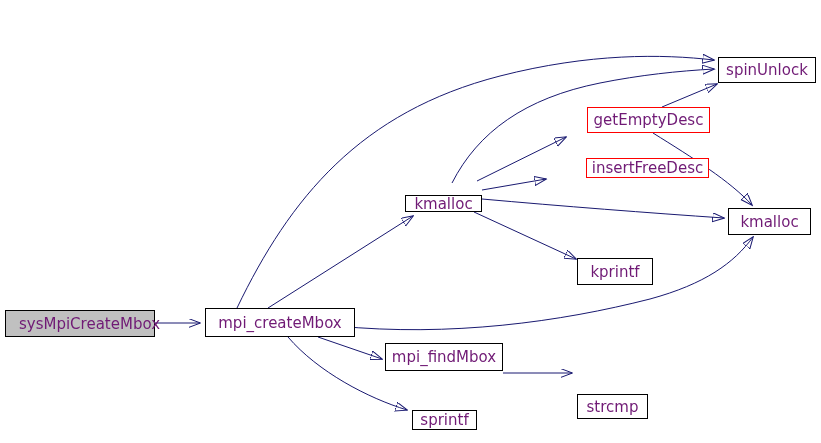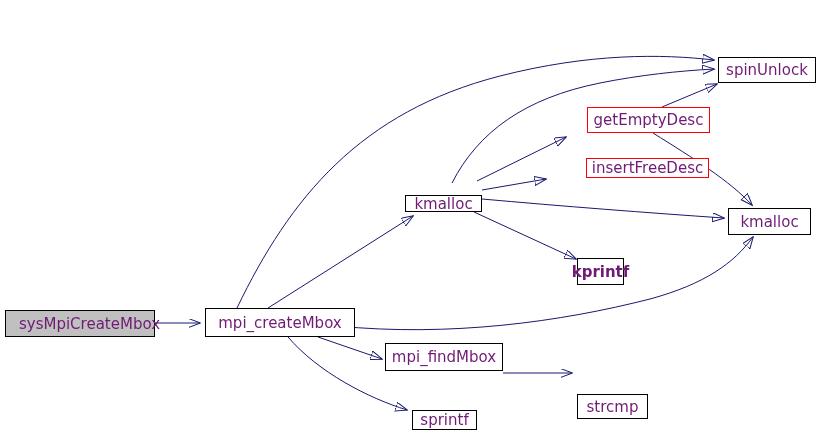--- a/index.html
+++ b/index.html
@@ -77,21 +77,21 @@
   <div class="node" style="left:405px; top:195px; width:77px; height:17px;">kmalloc</div>
 
   <div class="node highlight" style="left:551px; top:107px; width:123px; height:26px;">getEmptyDesc</div>
 
   <div class="node highlight" style="left:550px; top:158px; width:123px; height:20px;">insertFreeDesc</div>
 
   <div class="node" style="left:718px; top:57px; width:98px; height:26px;">spinUnlock</div>
 
   <div class="node" style="left:728px; top:208px; width:83px; height:27px;">kmalloc</div>
 
-  <div class="node" style="left:577px; top:258px; width:47px; height:27px;font-weight:bold;">kprintf</div>
+  <div class="node" style="left:577px; top:258px; width:76px; height:27px;">kprintf</div>
 
   <div class="node" style="left:385px; top:343px; width:118px; height:28px;">mpi_findMbox</div>
 
   <div class="node" style="left:577px; top:361px; width:71px; height:25px;margin-top:33px;">strcmp</div>
 
   <div class="node" style="left:412px; top:410px; width:65px; height:20px;">sprintf</div>
 
 </div>
 
 </body></html>

